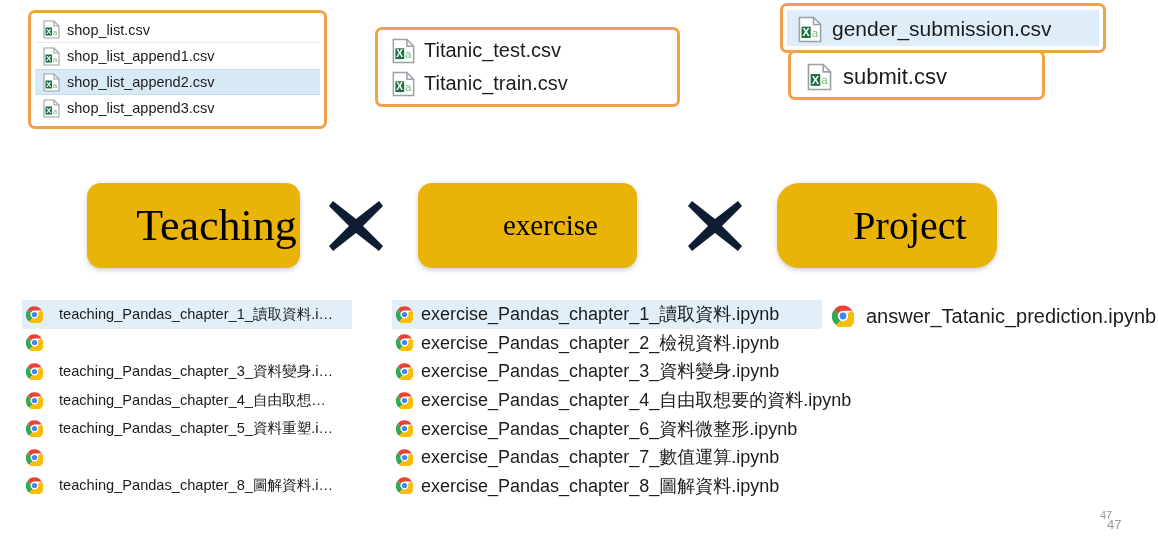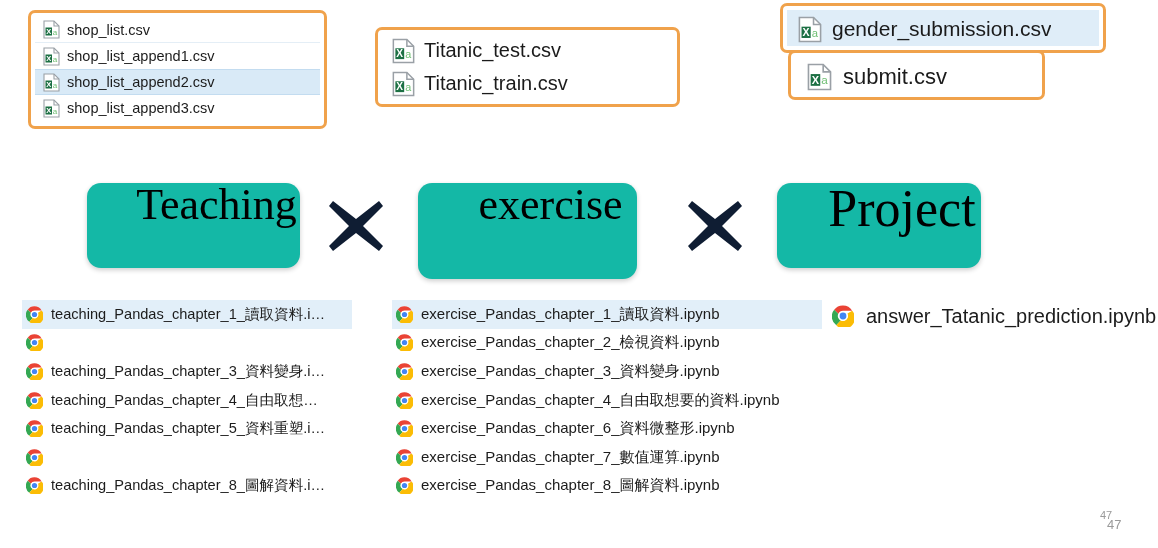--- a/index.html
+++ b/index.html
@@ -69,35 +69,35 @@
   #box-gender .xls-icon { margin-right: 10px; }
 
   
   #box-submit { left: 788px; top: 50px; width: 257px; height: 50px; z-index: 2; }
   #box-submit .frow { height: 40px; padding-left: 12px; font-size: 22px; }
   #box-submit .xls-icon { margin-right: 11px; }
 
   
   .teal-box {
     position: absolute;
-    background: #14b8a6;
+    background: #eab308;
     border-radius: 14px;
     box-shadow: 0 2px 5px rgba(0,0,0,.20);
     display: flex;
-    align-items: flex-start;
+    align-items: center;
     justify-content: center;
     font-family: "Liberation Serif", serif;
     color: #000000;
     line-height: 1;
     box-sizing: border-box;
     padding-left: 46px;
   }
   #teal-teaching { left: 87px;  top: 183px; width: 213px; height: 85px; font-size: 44px; }
-  #teal-exercise { left: 418px; top: 183px; width: 219px; height: 96px; font-size: 44px; }
-  #teal-project  { left: 777px; top: 183px; width: 204px; height: 85px; font-size: 52px; }
+  #teal-exercise { left: 418px; top: 183px; width: 219px; height: 85px; font-size: 29px; }
+  #teal-project  { left: 777px; top: 183px; width: 220px; height: 85px; font-size: 40px; border-radius: 22px; }
 
   
   .cross { position: absolute; }
   .cross svg { display: block; }
   #cross-1 { left: 325px; top: 197px; }
   #cross-2 { left: 684px; top: 197px; }
 
   
   .nb-list { position: absolute; }
   .nb-row {
@@ -105,24 +105,24 @@
     align-items: center;
     white-space: nowrap;
     box-sizing: border-box;
   }
   .nb-row.sel { background: #e2eff9; }
   .chrome-icon { flex: none; margin-right: 8px; }
   .chrome-icon svg { display: block; }
   .nb-name { color: #1c1c1c; }
 
   #list-teaching { left: 22px; top: 300px; width: 330px; }
-  #list-teaching .nb-row { height: 28.6px; padding-left: 4px; font-size: 14.6px; }
+  #list-teaching .nb-row { height: 28.6px; padding-left: 4px; font-size: 14.6px; gap: 8px; }
 
   #list-exercise { left: 392px; top: 300px; width: 430px; }
-  #list-exercise .nb-row { height: 28.6px; padding-left: 4px; font-size: 15px; }
+  #list-exercise .nb-row { height: 28.6px; padding-left: 4px; font-size: 18px; }
 
   #list-answer { left: 828px; top: 299px; width: 320px; }
   #list-answer .nb-row { height: 34px; padding-left: 4px; font-size: 20px; }
   #list-answer .chrome-icon { margin-right: 12px; }
 
   
   .page-num {
     position: absolute;
     color: #9a9a9a;
     font-family: "Liberation Sans", sans-serif;

